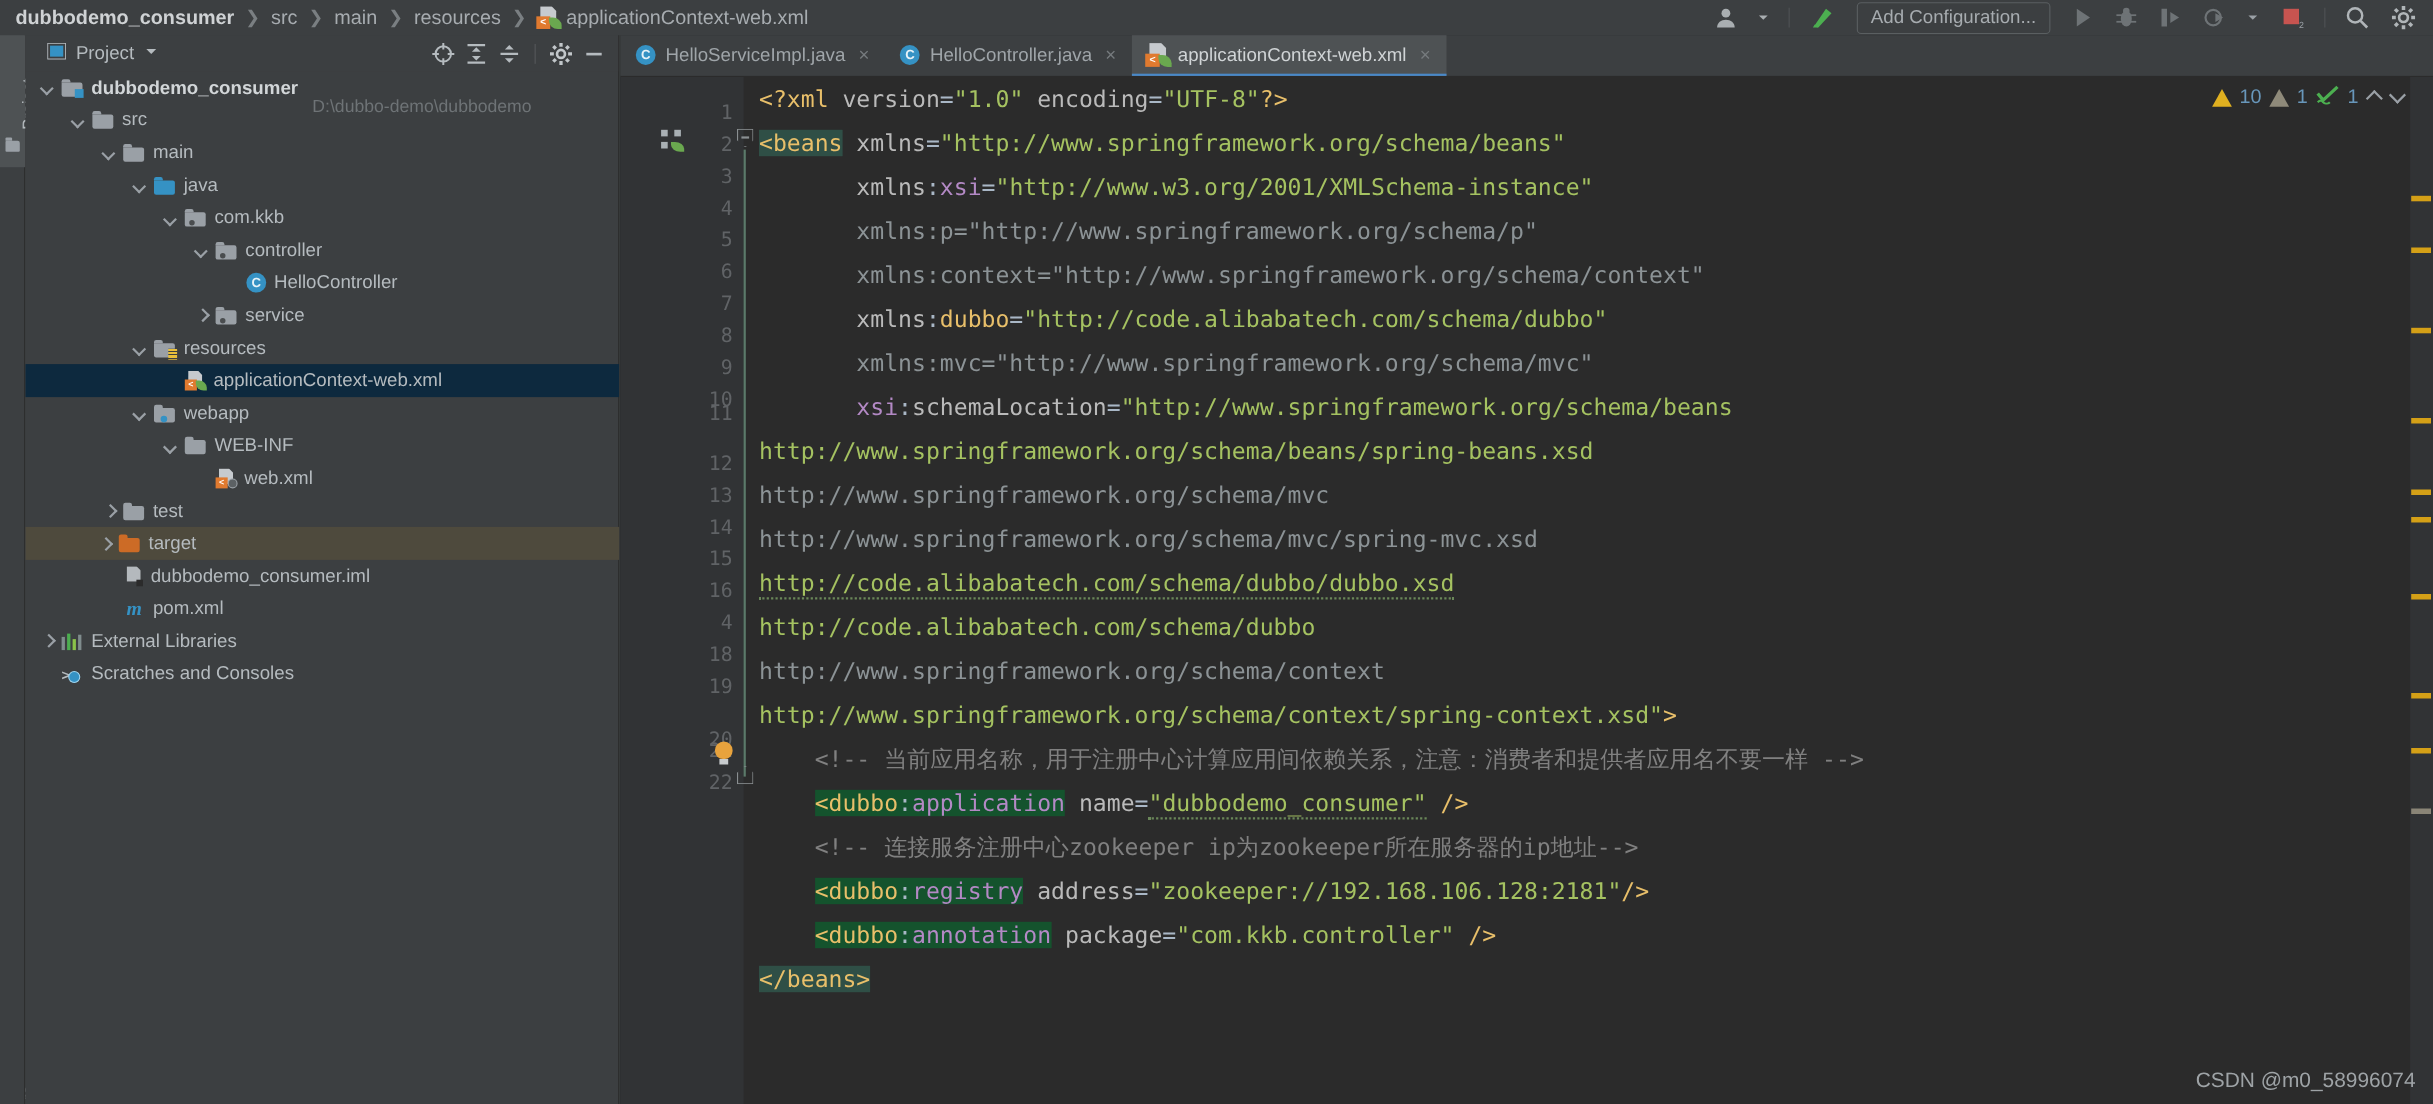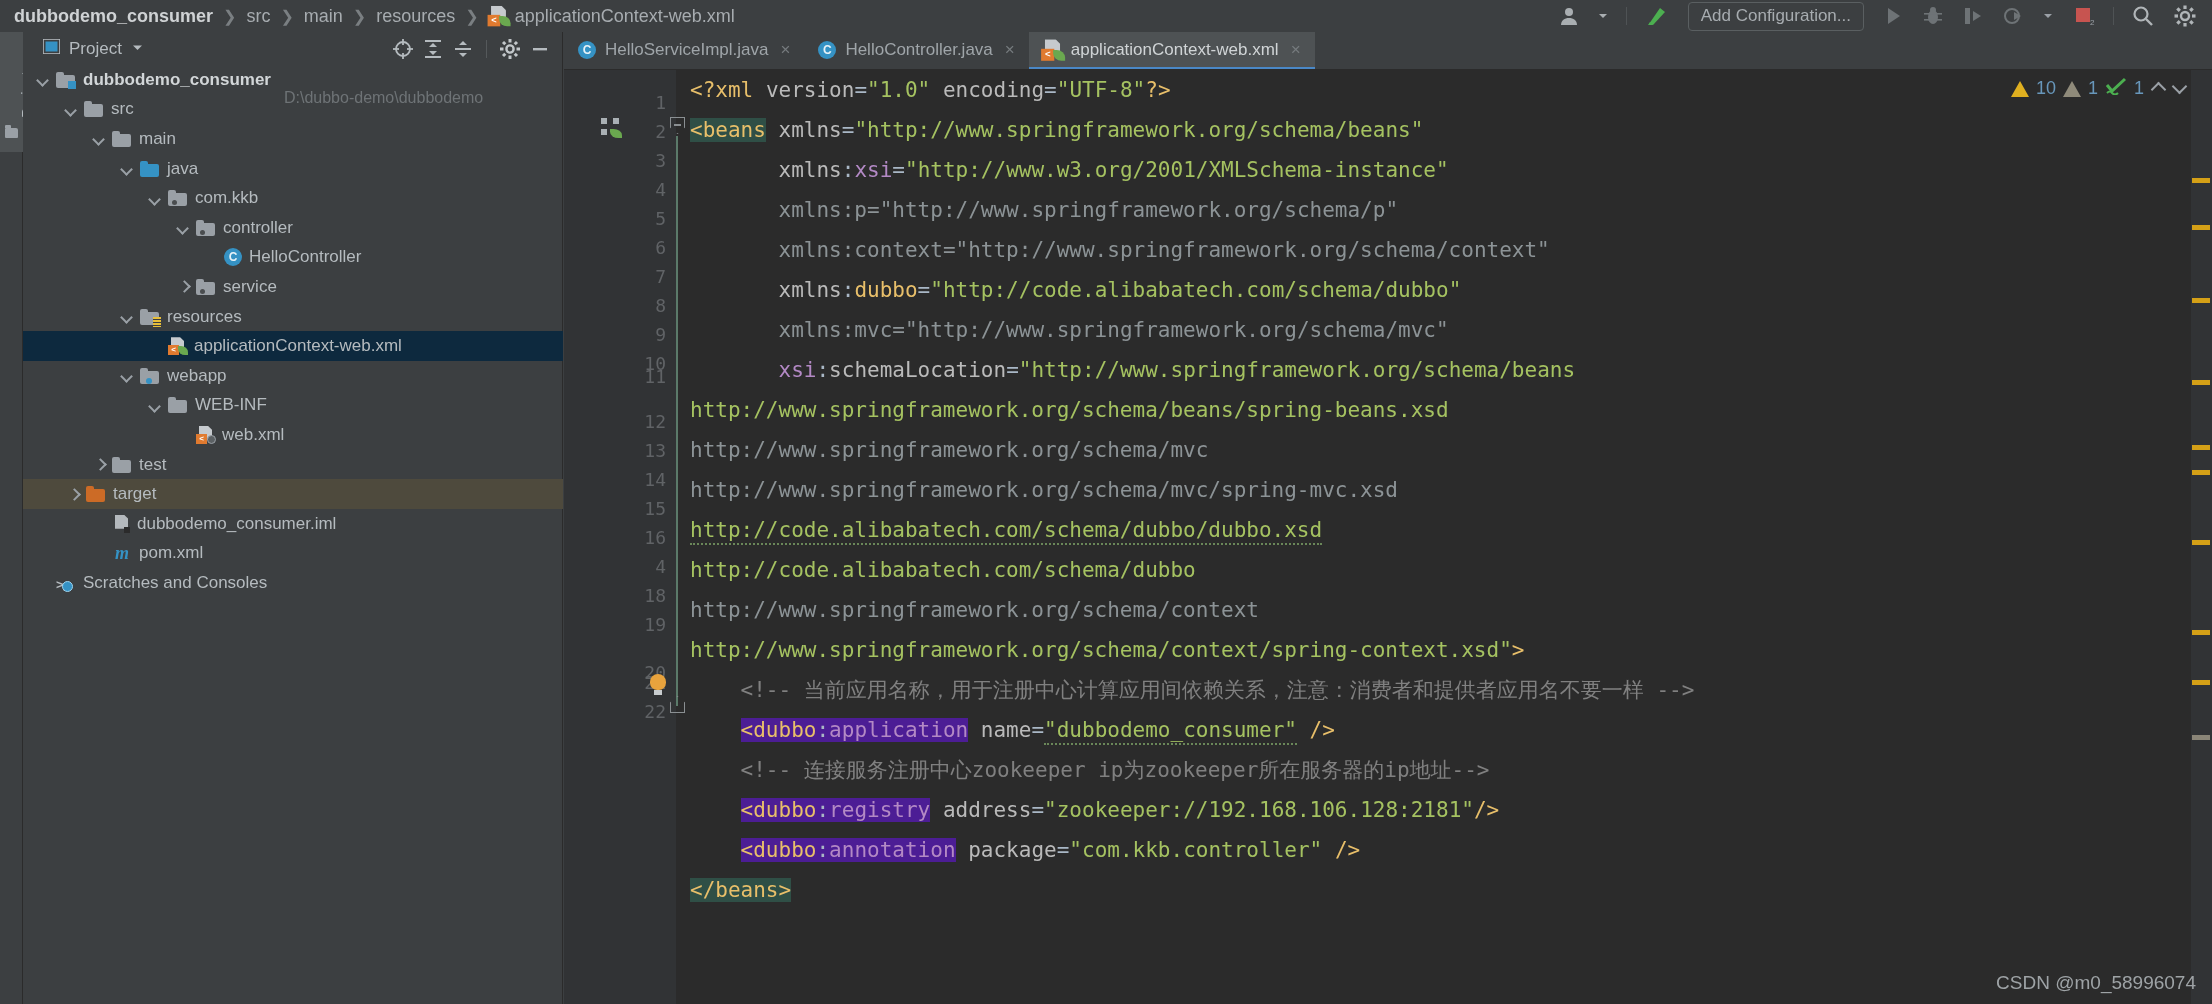--- a/index.html
+++ b/index.html
@@ -225,21 +225,21 @@
   }
   .k-tag { color: #e8bf6a; }
   .k-attr { color: #bababa; }
   .k-str { color: #a5c261; }
   .k-ns  { color: #b389c5; }
   .k-ns2 { color: #e8bf6a; }
   .k-com { color: #808080; }
   .k-plain { color: #a9b7c6; }
   .k-dim { color: #8c9396; }
   .hl-beans { background: #2f4f46; }
-  .hl-dubbo { background: #4c1d95; }
+  .hl-dubbo { background: #14532d; }
   .squig {
     border-bottom: 2px dotted #6a8759;
     padding-bottom: 1px;
   }
 
   
   .markerbar {
     position: absolute; right: 0; top: 0; width: 22px; height: 100%;
     background: #313335; border-left: 1px solid #2b2b2b;
   }
@@ -609,21 +609,21 @@
       </div>
 
       <div class="trow" style="padding-left:70px">
         <span class="chev right"></span>
         <span class="ico">
             <span class="fold"></span>
           </span>
         <span class="tlabel">test</span>
       </div>
 
-      <div class="trow hover-target" style="padding-left:44px">
+      <div class="trow hover-target" style="padding-left:66px">
         <span class="chev right"></span>
         <span class="ico">
             <span class="fold orange"></span>
           </span>
         <span class="tlabel">target</span>
       </div>
 
       <div class="trow" style="padding-left:70px">
         <span class="chev"></span>
         <span class="iml-ico">
@@ -633,20 +633,30 @@
         <span class="tlabel">dubbodemo_consumer.iml</span>
       </div>
 
       <div class="trow" style="padding-left:70px">
         <span class="chev"></span>
         <span class="m-ico">m</span>
         <span class="tlabel">pom.xml</span>
       </div>
 
 
+      <div class="trow" style="padding-left:14px">
+        <span class="chev right"></span>
+        <span class="lib-ico">
+          <i style="height:12px;background:#7f8c8d"></i>
+            <i style="height:15px;background:#4caf50"></i>
+            <i style="height:10px;background:#8bc34a"></i>
+            <i style="height:14px;background:#7f8c8d"></i>
+        </span>
+        <span class="tlabel">External Libraries</span>
+      </div>
 
       <div class="trow" style="padding-left:14px">
         <span class="chev"></span>
         <span class="scratch-ico"><span class="chevtxt">&gt;_</span><span class="clock"></span></span>
         <span class="tlabel">Scratches and Consoles</span>
       </div>
 
     </div>
   </div>
 

